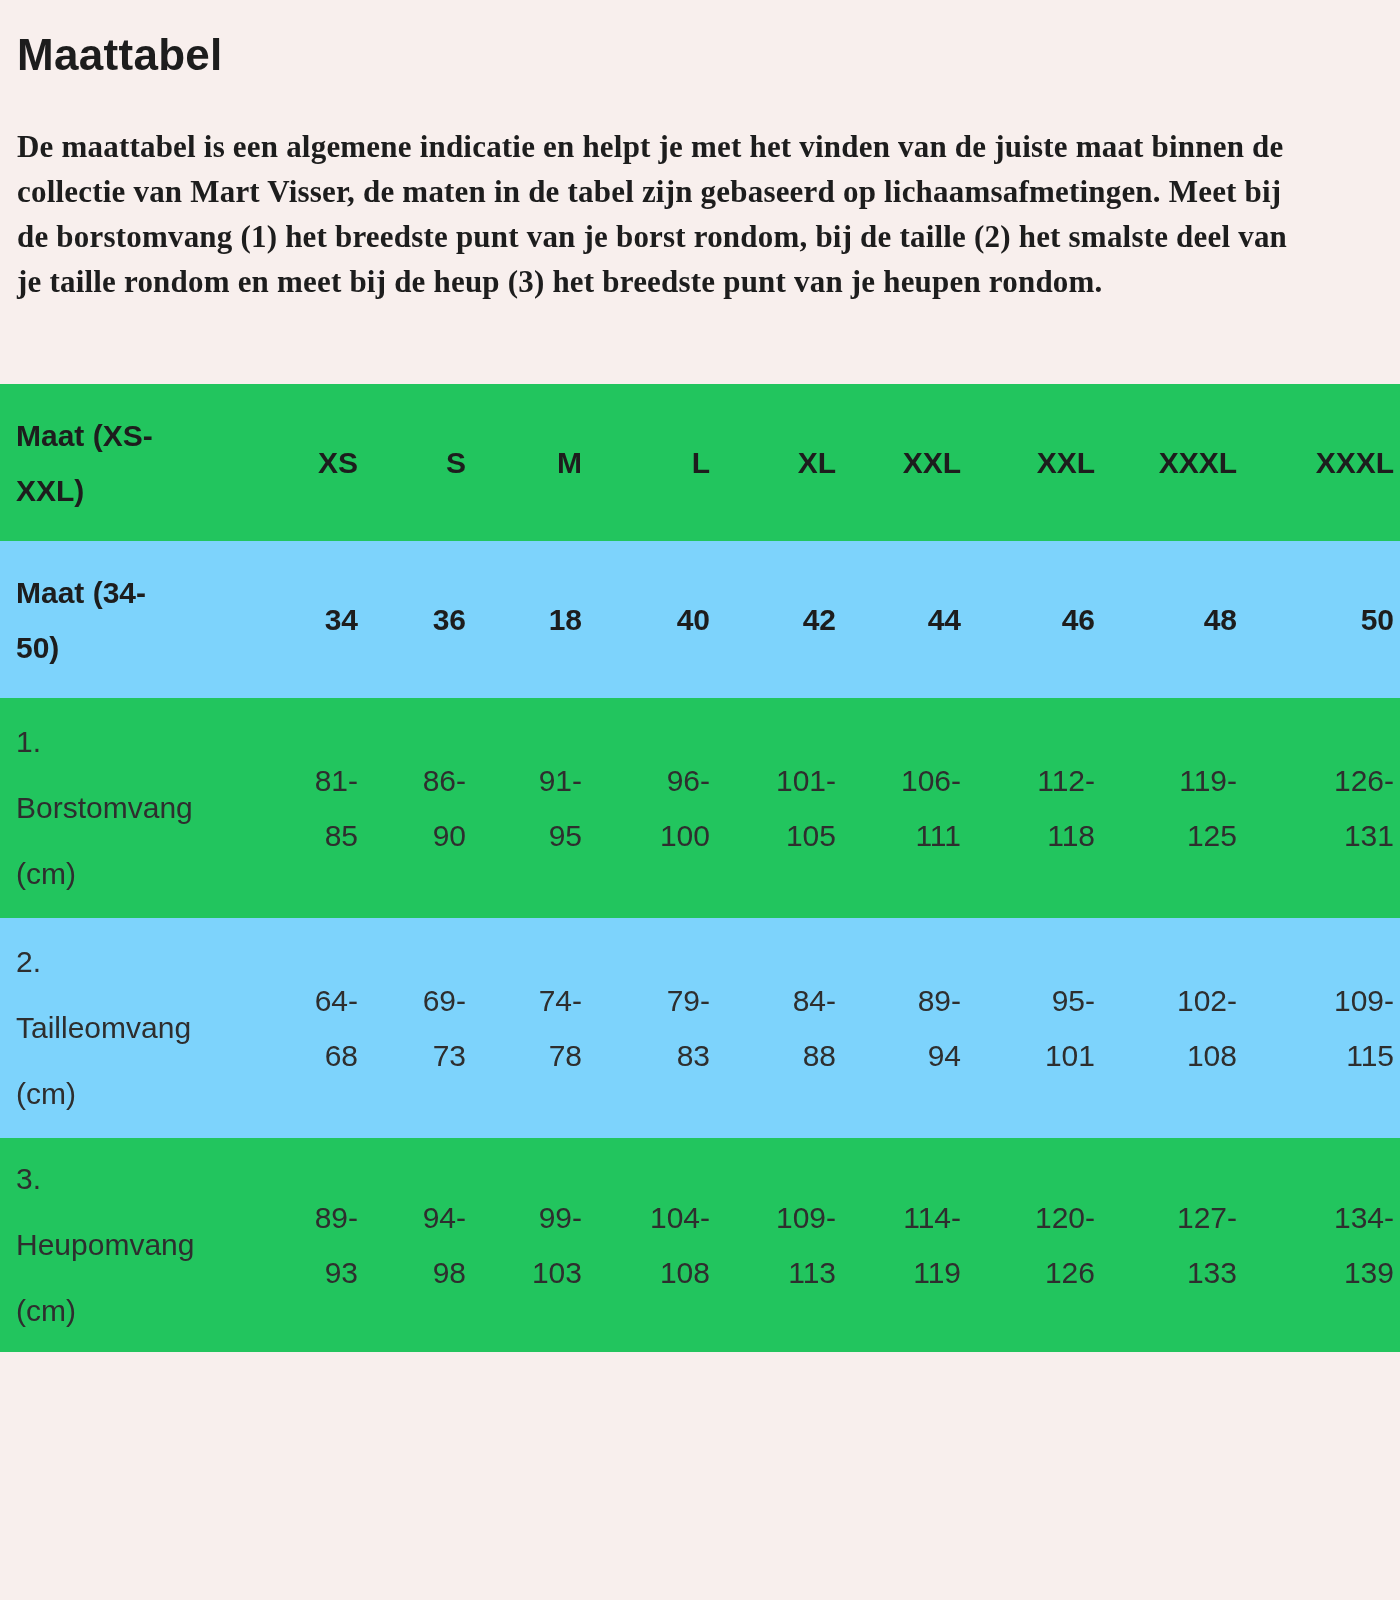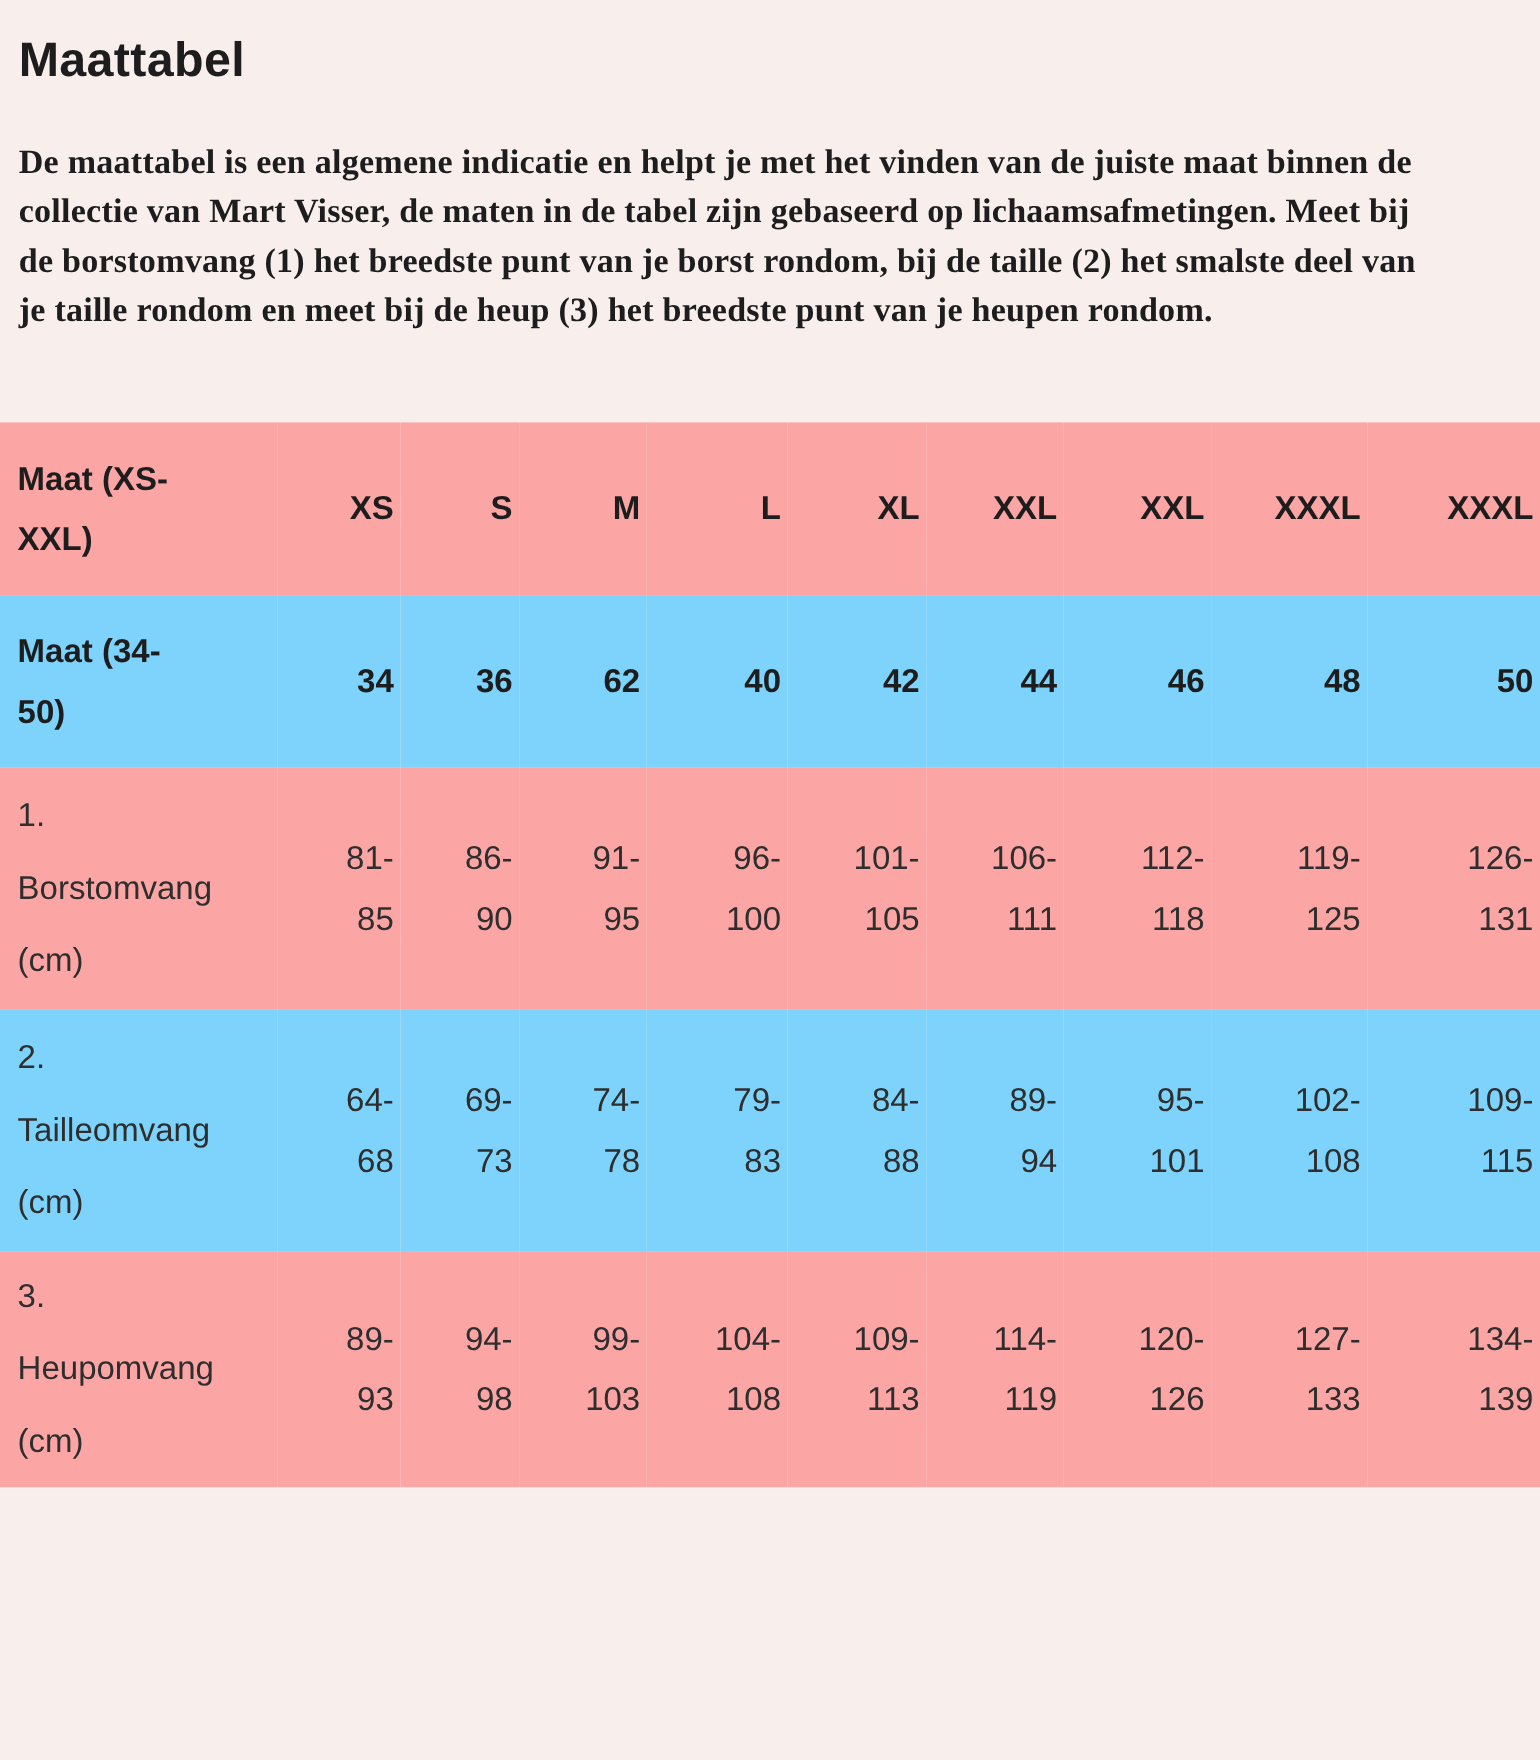--- a/index.html
+++ b/index.html
@@ -42,21 +42,21 @@
   .col-d1 { width: 112px; }
   .col-d2 { width: 108px; }
   .col-d3 { width: 116px; }
   .col-d4 { width: 128px; }
   .col-d5 { width: 126px; }
   .col-d6 { width: 125px; }
   .col-d7 { width: 134px; }
   .col-d8 { width: 142px; }
   .col-d9 { width: 157px; }
 
-  .size-table tr.row-white { background: #fca5a5; }
+  .size-table tr.row-white { background: #22c55e; }
   .size-table tr.row-pink  { background: #7dd3fc; }
   .size-table tr.row-size    { height: 157px; }
   .size-table tr.row-measure { height: 220px; }
   .size-table tr.row-measure:last-child { height: 210px; }
 
   .size-table th, .size-table td {
     vertical-align: middle;
     white-space: pre-line;
     font-size: 30px;
     padding: 8px 6px;
@@ -115,21 +115,21 @@
         <td class="value-cell">XXL</td>
         <td class="value-cell">XXL</td>
         <td class="value-cell">XXXL</td>
         <td class="value-cell">XXXL</td>
       </tr>
       <tr class="row-size row-pink">
         <th class="label-cell">Maat (34-
 50)</th>
         <td class="value-cell">34</td>
         <td class="value-cell">36</td>
-        <td class="value-cell">62</td>
+        <td class="value-cell">18</td>
         <td class="value-cell">40</td>
         <td class="value-cell">42</td>
         <td class="value-cell">44</td>
         <td class="value-cell">46</td>
         <td class="value-cell">48</td>
         <td class="value-cell">50</td>
       </tr>
       <tr class="row-measure row-white">
         <th class="label-cell">1.
 Borstomvang

